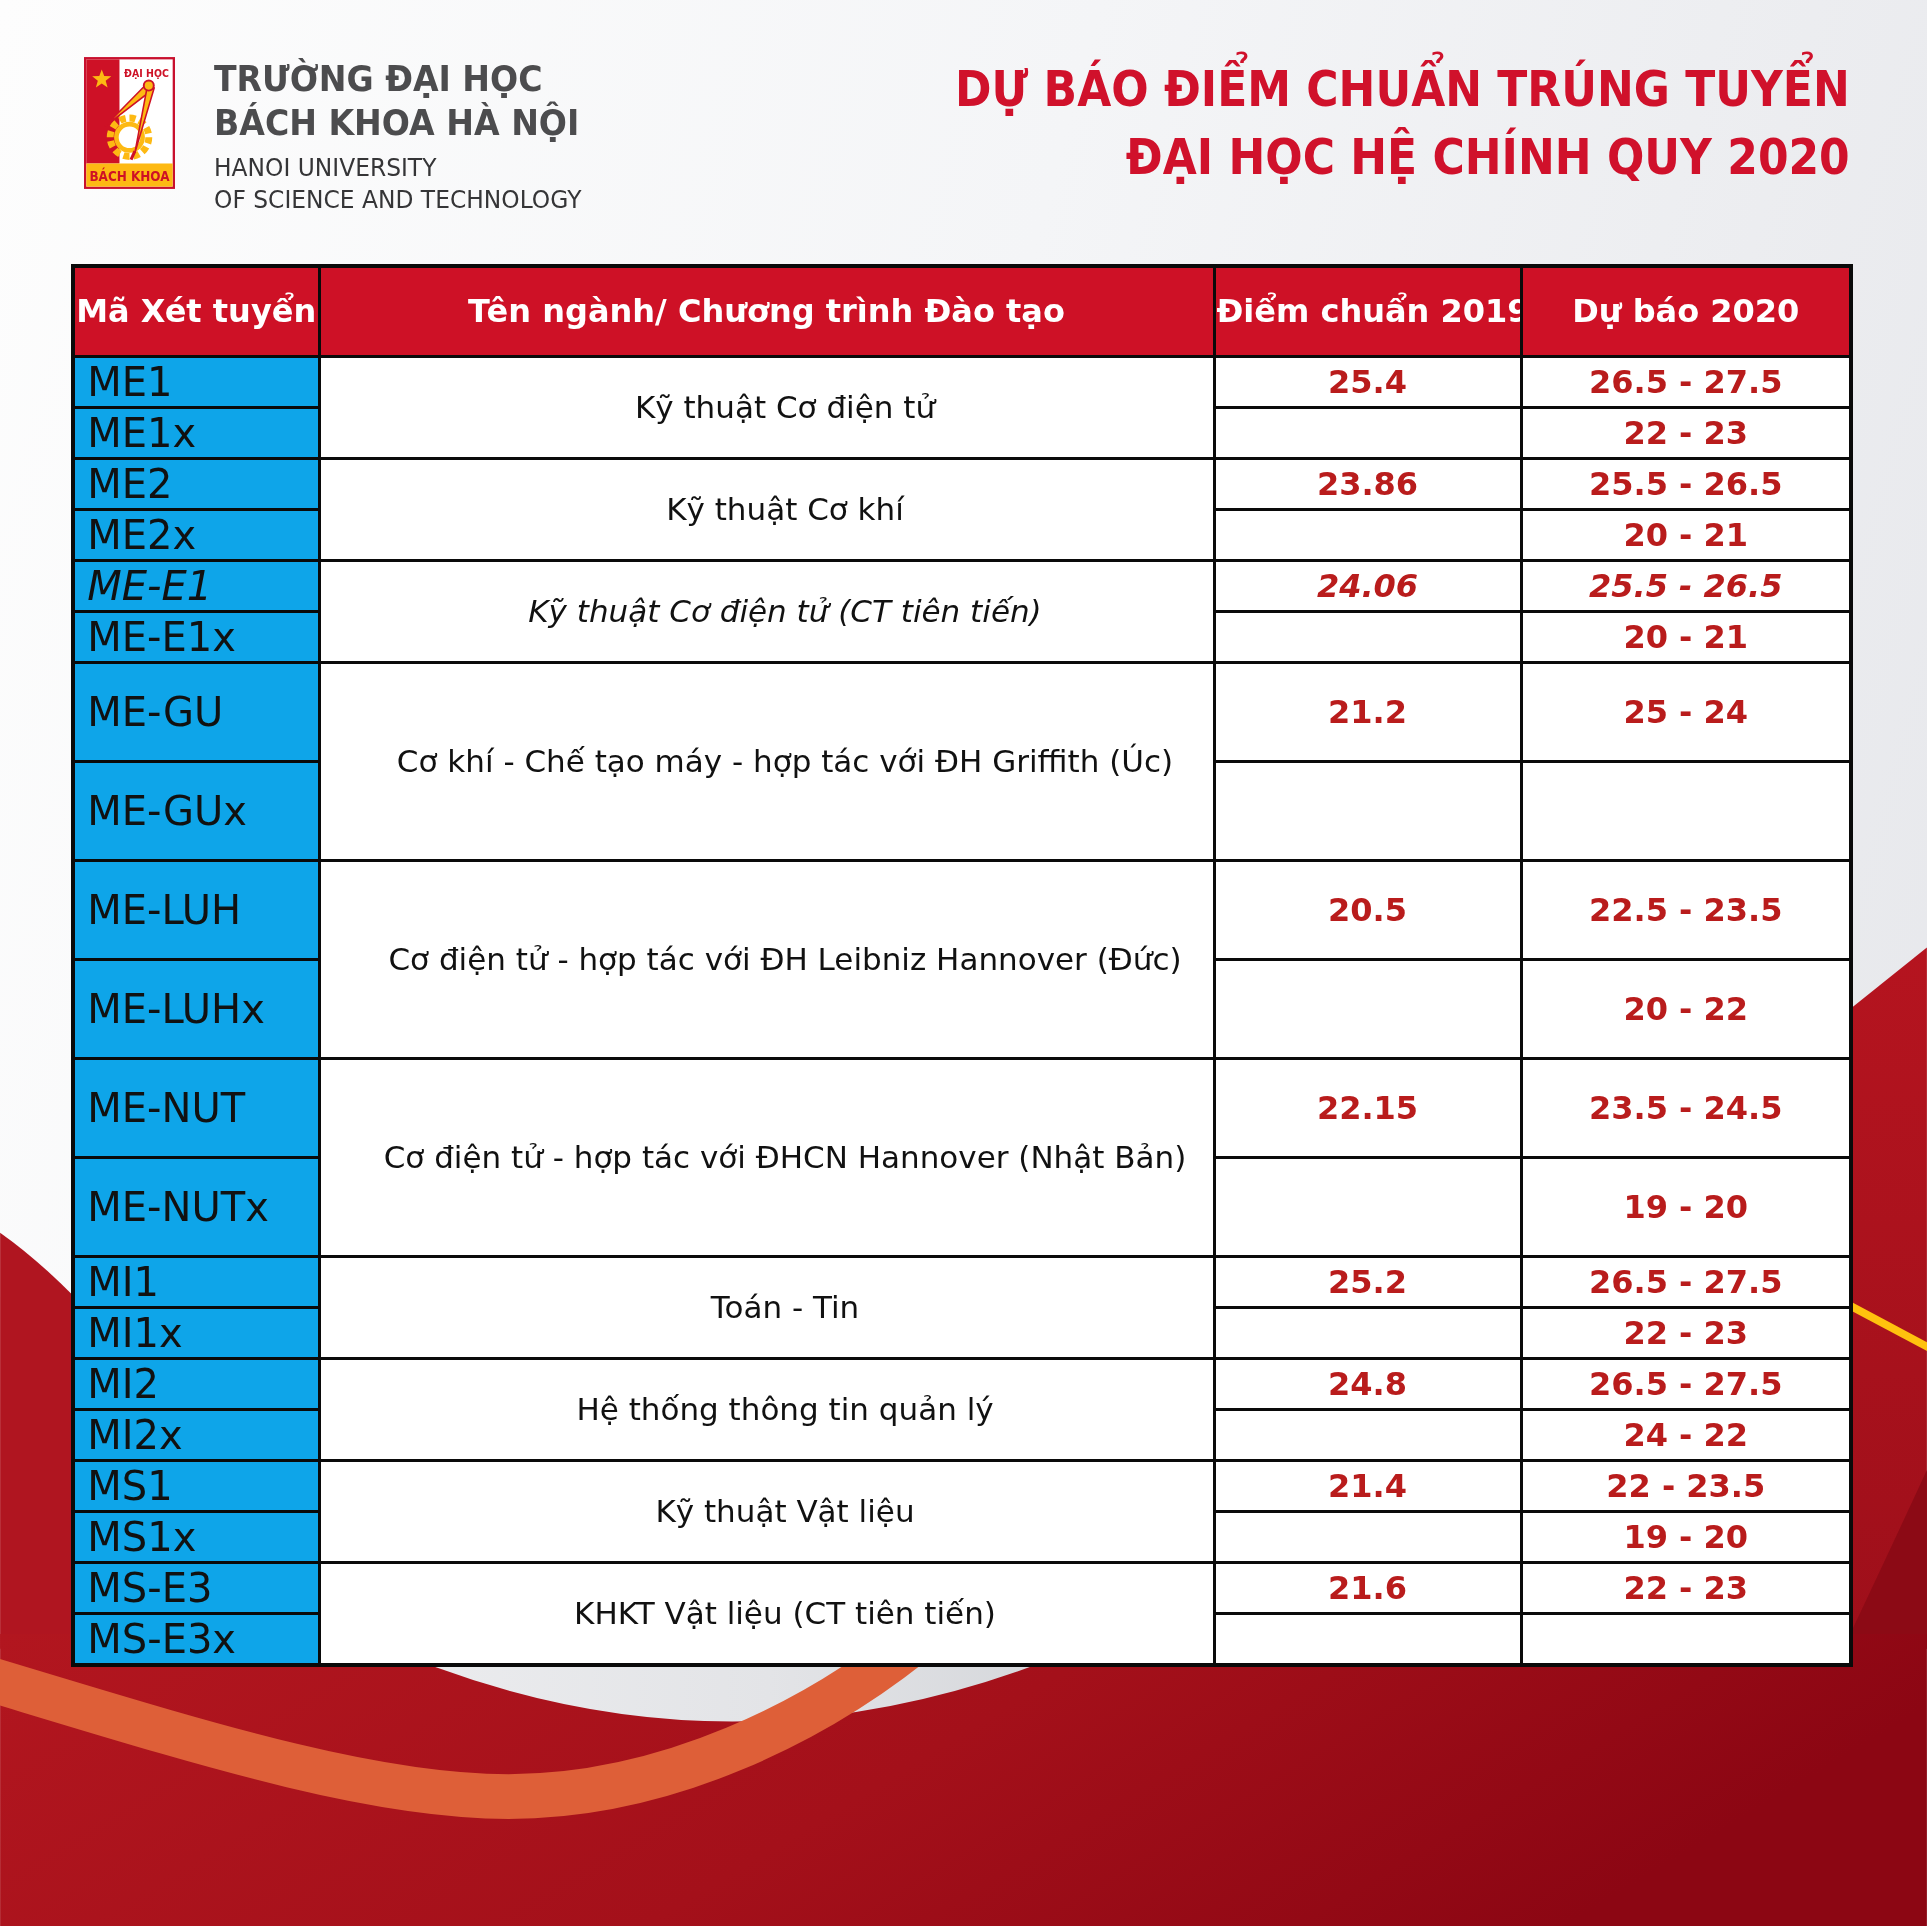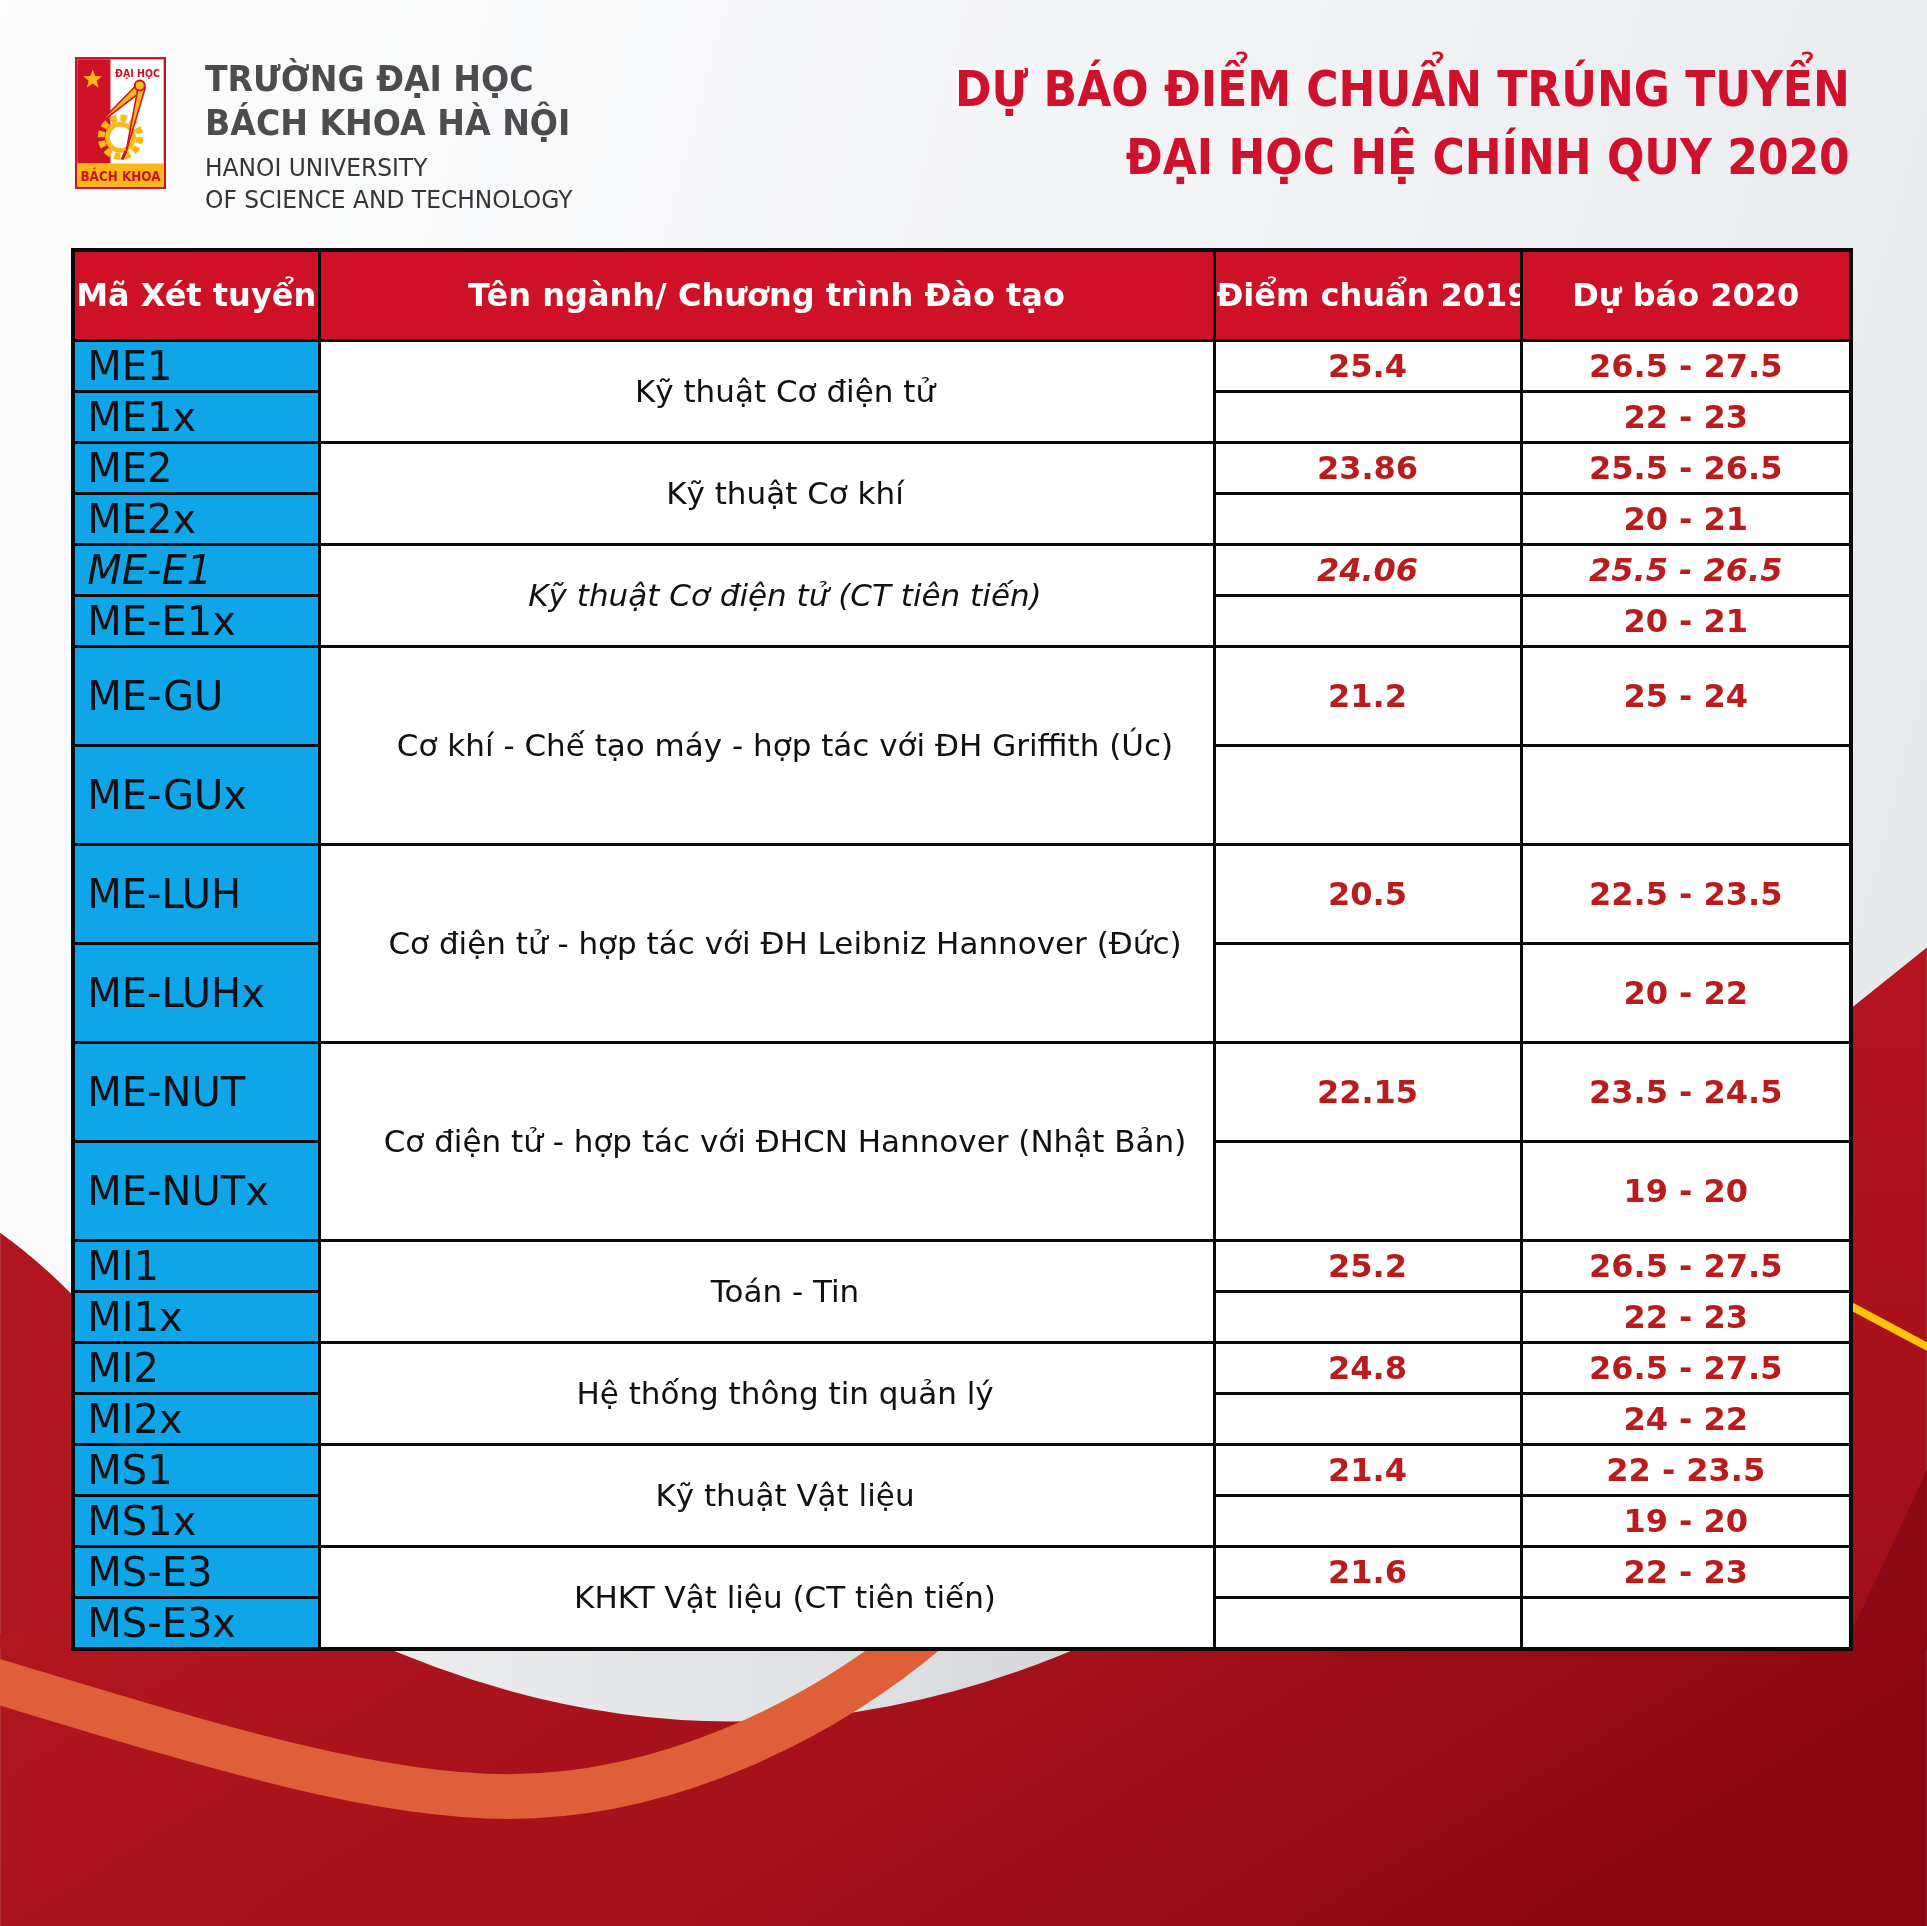--- a/index.html
+++ b/index.html
@@ -6,37 +6,37 @@
   .page{
     position:relative;
     width:1927px;height:1926px;
     overflow:hidden;
     background:linear-gradient(105deg,#fdfdfd 0%,#f4f5f7 45%,#e5e6ea 100%);
     font-family:"DejaVu Sans","Liberation Sans",sans-serif;
   }
   .decor{position:absolute;left:0;top:0;z-index:1;}
 
   
-  .brand{position:absolute;left:75px;top:57px;z-index:2;display:flex;align-items:flex-start;}
+  .brand{position:absolute;left:84px;top:57px;z-index:2;display:flex;align-items:flex-start;}
   .emblem{width:91px;height:132px;display:block;}
   .brand-names{margin-left:39px;transform:scaleX(0.92);transform-origin:top left;}
   .name-vi{font-size:36px;line-height:1.22;font-weight:bold;color:#4c4c4e;letter-spacing:0px;}
   .name-en{font-size:25.4px;line-height:1.27;color:#353537;margin-top:6.2px;}
 
   
   .poster-title{
     position:absolute;top:55px;right:77px;z-index:2;
     text-align:right;color:#d0112b;font-weight:bold;
     font-size:50px;line-height:1.36;letter-spacing:0px;
     transform:scaleX(0.88);transform-origin:top right;
   }
 
   
   table.scores{
-    position:absolute;left:71px;top:248px;z-index:3;
+    position:absolute;left:71px;top:264px;z-index:3;
     width:1778px;table-layout:fixed;border-collapse:collapse;
     background:#ffffff;
     border:4.6px solid #0a0a0a;
   }
   table.scores th,table.scores td{
     border:3.9px solid #0a0a0a;
     vertical-align:middle;
     overflow:hidden;white-space:nowrap;
   }
   tr.head-row{height:90px;}

